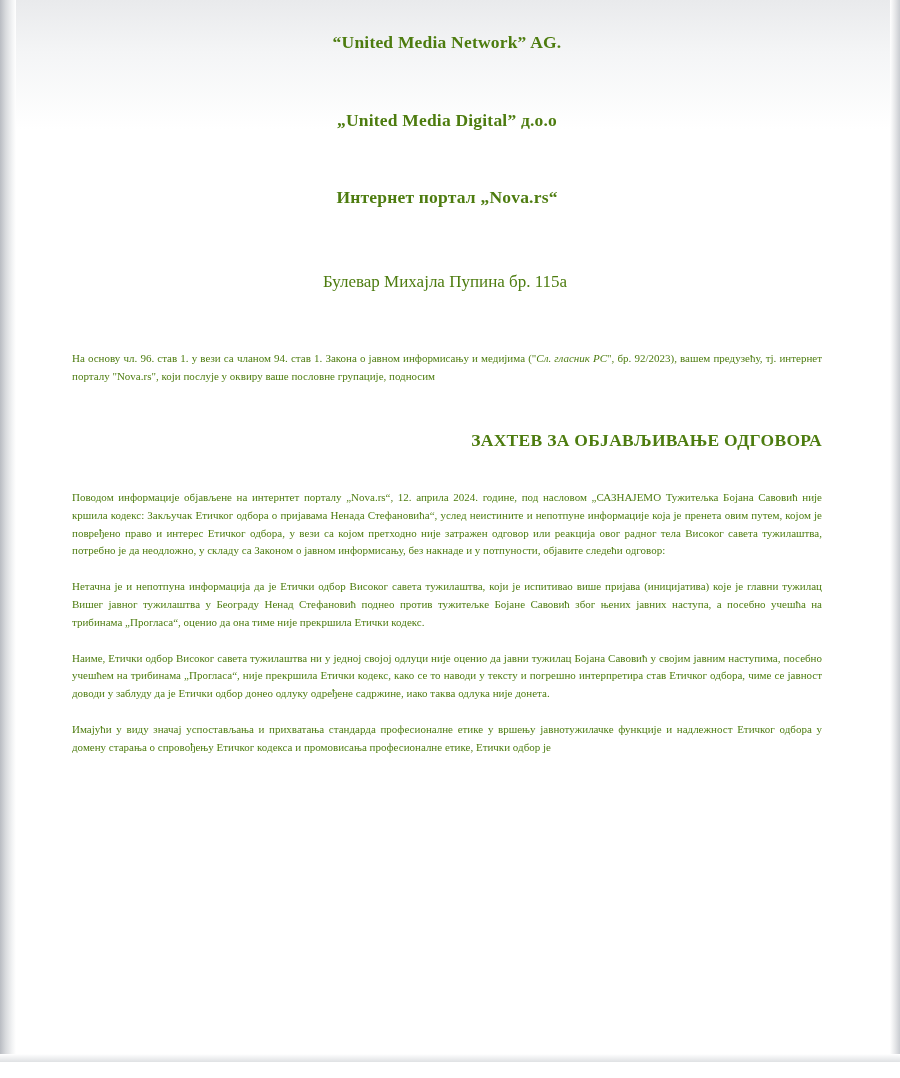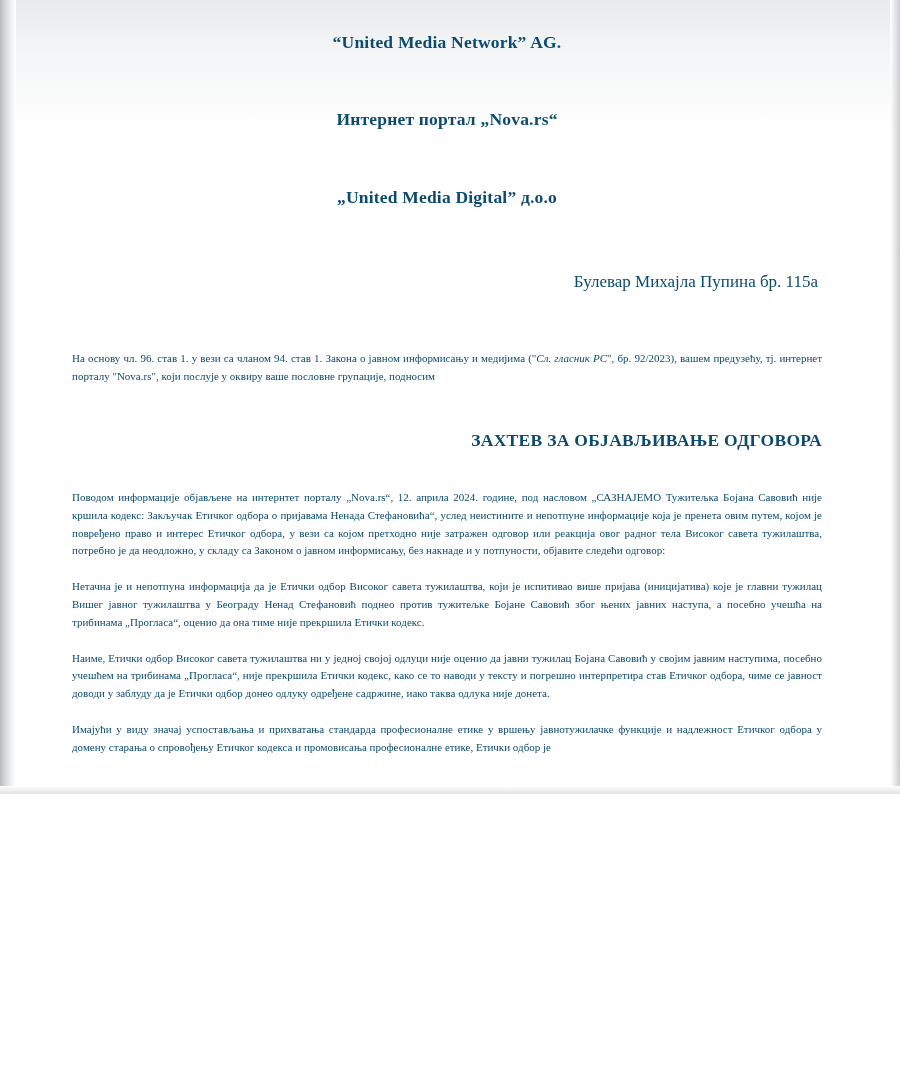--- a/index.html
+++ b/index.html
@@ -3,25 +3,25 @@
 <meta charset="utf-8">
 <style>
   html, body {
     margin: 0;
     padding: 0;
     background: #ffffff;
   }
   .page {
     position: relative;
     width: 900px;
-    height: 794px;
+    height: 1062px;
     background: #ffffff;
     overflow: hidden;
     font-family: "Liberation Serif", "DejaVu Serif", serif;
-    color: #0c4a6e;
+    color: #4d7c0f;
   }
   
   .edge-left {
     position: absolute;
     left: 0; top: 0; bottom: 0;
     width: 16px;
     background: linear-gradient(to right, #b9bcc2 0%, #d8dadd 35%, #f2f3f4 75%, #ffffff 100%);
     pointer-events: none;
   }
   .edge-right {
@@ -56,21 +56,21 @@
     text-align: center;
     font-weight: bold;
     font-size: 17.5px;
     letter-spacing: 0.2px;
   }
   .hdr-1 { margin-top: 14px; }
   .hdr-2 { margin-top: 57px; }
   .hdr-3 { margin-top: 56px; }
 
   .addr {
-    text-align: right;
+    text-align: center;
     font-size: 17px;
     margin-top: 58px;
     line-height: 1.9;
     padding-right: 4px;
   }
 
   .para {
     font-size: 11px;
     line-height: 1.62;
     text-align: justify;
@@ -96,22 +96,22 @@
 
 <div class="page">
   <div class="edge-top"></div>
   <div class="edge-left"></div>
   <div class="edge-right"></div>
   <div class="edge-bottom"></div>
 
   <div class="content">
 
     <div class="hdr hdr-1">“United Media Network” AG.</div>
+    <div class="hdr hdr-2">„United Media Digital” д.о.о</div>
     <div class="hdr hdr-3">Интернет портал „Nova.rs“</div>
-    <div class="hdr hdr-2">„United Media Digital” д.о.о</div>
 
     <div class="addr">
       <div>Булевар Михајла Пупина бр. 115а</div>
     </div>
 
     <p class="para para-first"><span>На основу чл. 96. став 1. у вези са чланом 94. став 1. Закона о јавном информисању и медијима ("</span><span class="it">Сл. гласник РС</span><span>", бр. 92/2023), вашем предузећу, тј. интернет порталу "Nova.rs", који послује у оквиру ваше пословне групације, подносим</span></p>
 
     <div class="title">ЗАХТЕВ ЗА ОБЈАВЉИВАЊЕ ОДГОВОРА</div>
 
     <p class="para">Поводом информације објављене на интернтет порталу „Nova.rs“, 12. априла 2024. године, под насловом „САЗНАЈЕМО Тужитељка Бојана Савовић није кршила кодекс: Закључак Етичког одбора о пријавама Ненада Стефановића“, услед неистините и непотпуне информације која је пренета овим путем, којом је повређено право и интерес Етичког одбора, у вези са којом претходно није затражен одговор или реакција овог радног тела Високог савета тужилаштва, потребно је да неодложно, у складу са Законом о јавном информисању, без накнаде и у потпуности, објавите следећи одговор:</p>

